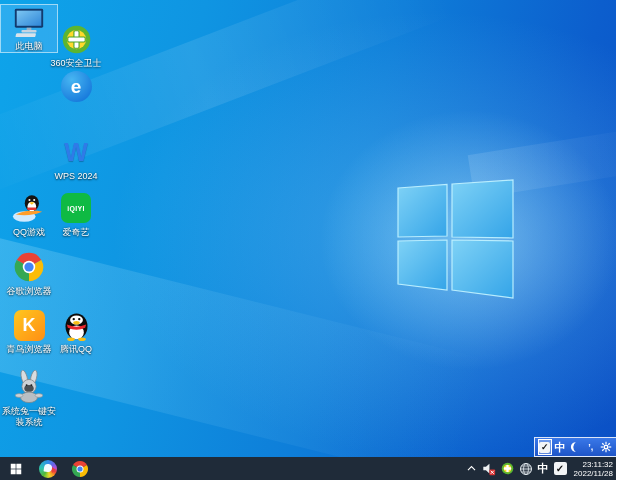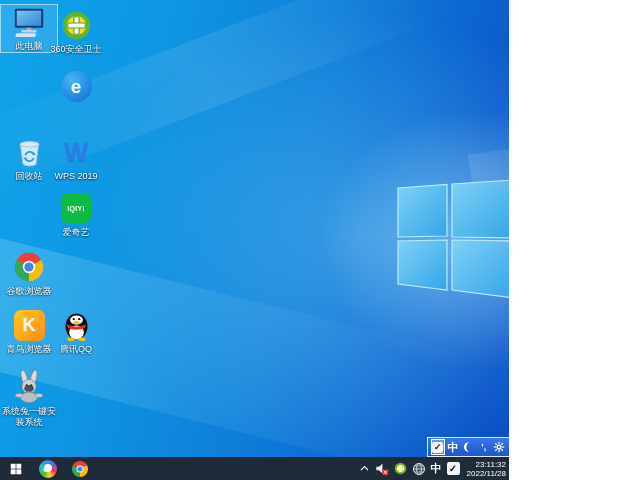--- a/index.html
+++ b/index.html
@@ -1,16 +1,16 @@
 <!DOCTYPE html>
 <html><head>
 <meta charset="utf-8">
 <style>
   html,body{margin:0;padding:0;}
-  .screen{position:relative;width:509px;height:480px;overflow:hidden;
+  .screen{position:relative;width:616px;height:480px;overflow:hidden;
     font-family:"Liberation Sans",sans-serif;user-select:none;}
 
   
   .wallpaper{position:absolute;inset:0;
     background:
       radial-gradient(85% 75% at 71% 49%, rgba(120,210,250,0.40), rgba(120,210,250,0) 62%),
       linear-gradient(104deg,#0ea4ea 0%,#0f95e2 28%,#0e7ed9 55%,#0c5ecd 82%,#0b4fc5 100%);}
   .beam{position:absolute;pointer-events:none;}
   .beam1{left:-60px;top:40px;width:520px;height:70px;transform:rotate(-21deg);
     background:linear-gradient(to right,rgba(255,255,255,0),rgba(255,255,255,0.10),rgba(255,255,255,0));}
@@ -106,21 +106,21 @@
         <rect x="3" y="4" width="30" height="20" rx="1.5" fill="#123a6e"></rect>
         <rect x="5" y="6" width="26" height="16" fill="url(#scr)"></rect>
         <rect x="15.5" y="24" width="5" height="3" fill="#9fb3c8"></rect>
         <rect x="10" y="26.5" width="16" height="2.5" rx="1" fill="#c6d4e2"></rect>
         <rect x="4" y="30" width="21" height="4" rx="1" fill="#d9e3eb" transform="skewX(-14) translate(8,0)"></rect>
       </svg>
     </div>
     <div class="label">此电脑</div>
   </div>
 
-  <div class="cell c2" style="top:8px">
+  <div class="cell c2" style="top:22px">
     <div class="icon-box">
       <svg width="33" height="33" viewBox="0 0 36 36">
         <circle cx="18" cy="18" r="15" fill="#5cb531"></circle>
         <circle cx="18" cy="18" r="10.5" fill="#ffd92b"></circle>
         <g fill="#fff" stroke="#4aa527" stroke-width="1.2">
           <rect x="15.2" y="8.5" width="5.6" height="19" rx="1.4"></rect>
           <rect x="8.5" y="15.2" width="19" height="5.6" rx="1.4"></rect>
         </g>
       </svg>
     </div>
@@ -129,43 +129,43 @@
 
 
   <div class="cell c2" style="top:69px">
     <div class="icon-box">
       <div class="e2345">
           <span>e</span>
         </div>
     </div>
   </div>
 
-  <div class="cell c1" style="top:135px">
-    <div class="icon-box">
-      <svg width="33" height="33" viewBox="0 0 36 36">
-        <path d="M8,9 L11,31 Q18,34.5 25,31 L28,9" fill="rgba(225,240,249,0.92)" stroke="#a3c2d8" stroke-width="1"></path>
-        <ellipse cx="18" cy="9" rx="10.5" ry="3" fill="#d7e9f4" stroke="#a3c2d8" stroke-width="1"></ellipse>
-        <g stroke="#2f9ad6" stroke-width="1.8" fill="none">
-          <path d="M13.5,21 a5,5 0 0 1 9,-1.5"></path>
-          <path d="M22.5,24 a5,5 0 0 1 -9,1"></path>
-        </g>
-        <polygon points="22.5,17.5 25,20.5 21,21" fill="#2f9ad6"></polygon>
-        <polygon points="13.8,26.8 11.3,23.8 15.4,23.4" fill="#2f9ad6"></polygon>
-      </svg>
-    </div>
-    <div class="label">回收站</div>
-  </div>
 
   <div class="cell c2" style="top:135px">
     <div class="icon-box">
       <span class="wps">W</span>
     </div>
-    <div class="label">WPS 2019</div>
-  </div>
-
+    <div class="label">WPS 2024</div>
+  </div>
+
+  <div class="cell c1" style="top:191px">
+    <div class="icon-box">
+      <svg width="34" height="34" viewBox="0 0 36 36">
+        <ellipse cx="13" cy="27" rx="12" ry="5.5" fill="#cfeaff"></ellipse>
+        <path d="M4,25 Q18,18 32,22 Q20,27 4,25" fill="#ff9d2a"></path>
+        <ellipse cx="21" cy="13" rx="7.5" ry="8.5" fill="#141414"></ellipse>
+        <ellipse cx="21" cy="16.5" rx="4.6" ry="5" fill="#fff"></ellipse>
+        <circle cx="18.5" cy="9.5" r="1.1" fill="#fff"></circle>
+          <circle cx="23.5" cy="9.5" r="1.1" fill="#fff"></circle>
+        <polygon points="18,12 24,12 21,14.5" fill="#ffc21a"></polygon>
+        <rect x="16" y="17.5" width="10" height="2.6" rx="1.3" fill="#e23530"></rect>
+      </svg>
+    </div>
+    <div class="label">QQ游戏</div>
+  </div>
 
   <div class="cell c1" style="top:250px">
     <div class="icon-box">
       <svg width="32" height="32" viewBox="0 0 36 36">
         <path d="M18,18 L4.14,10 A16,16 0 0 1 31.86,10 Z" fill="#ea4335"></path>
         <path d="M18,18 L31.86,10 A16,16 0 0 1 18,34 Z" fill="#fbbc05"></path>
         <path d="M18,18 L18,34 A16,16 0 0 1 4.14,10 Z" fill="#34a853"></path>
         <circle cx="18" cy="18" r="7" fill="#fff"></circle>
         <circle cx="18" cy="18" r="5.2" fill="#4285f4"></circle>
       </svg>

